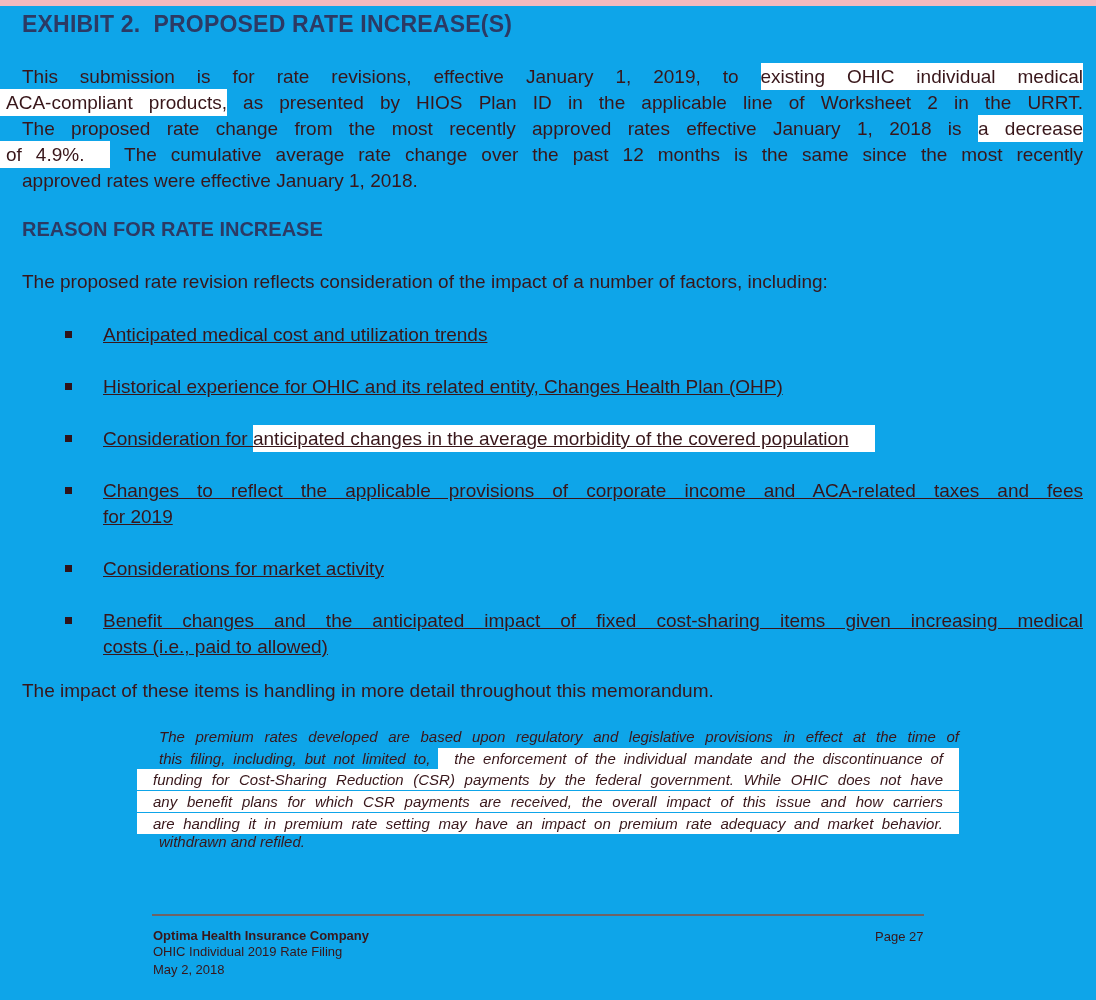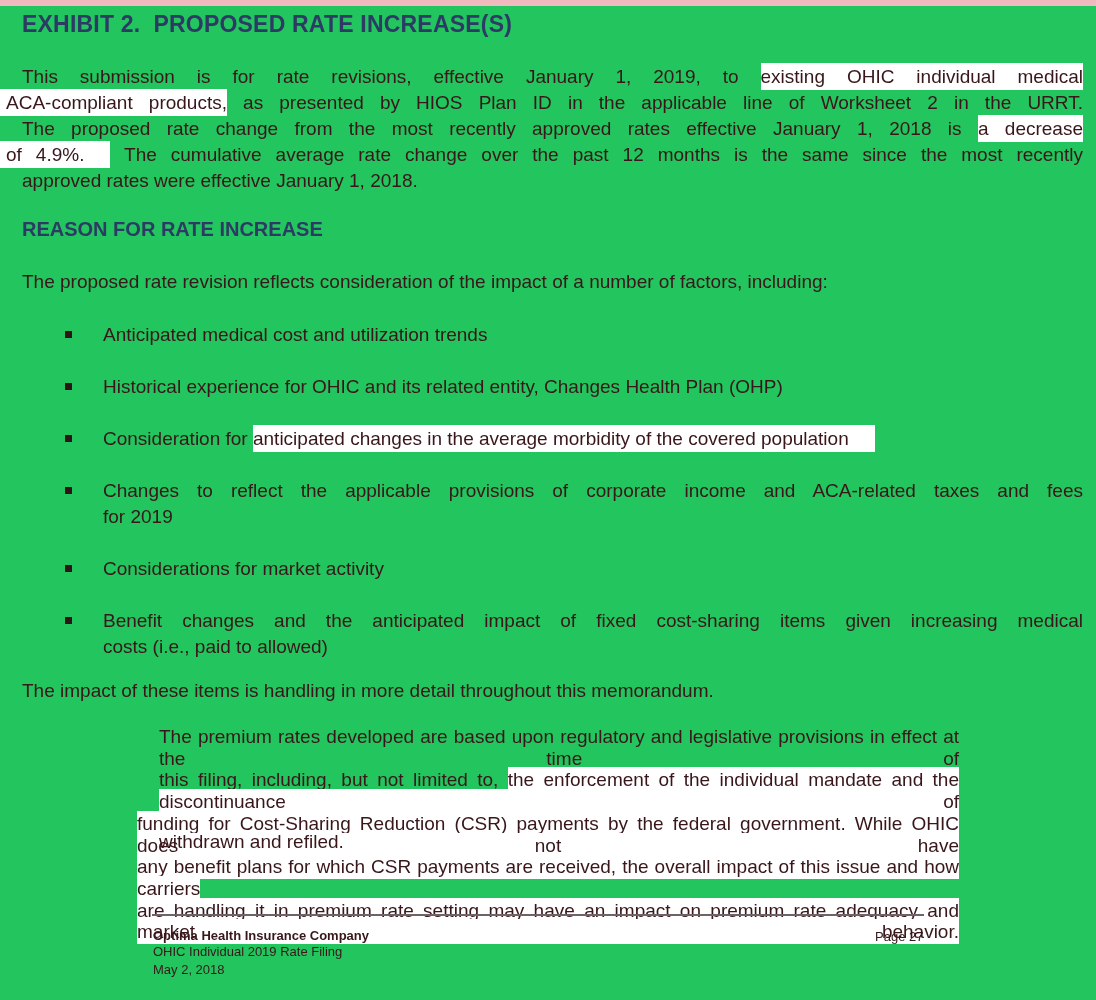--- a/index.html
+++ b/index.html
@@ -1,18 +1,18 @@
 <!DOCTYPE html>
 <html><head>
 <meta charset="utf-8">
 <style>
   html,body { margin:0; padding:0; }
   .page {
     position:relative; width:1096px; height:1000px;
-    background:#22c55e; overflow:hidden;
+    background:#0ea5e9; overflow:hidden;
     font-family:"Liberation Sans", sans-serif;
     color:#38161a;
   }
   .edge-top { position:absolute; left:0; top:0; width:1096px; height:6px; background:#f1babf; }
 
   .title {
     position:absolute; left:22px; top:11px;
     font-size:23px; font-weight:bold; color:#2c3a64;
     white-space:pre-wrap; letter-spacing:0.2px;
   }
@@ -26,25 +26,25 @@
   .factors { position:absolute; left:22px; top:269px; width:1061px; }
   .impact  { position:absolute; left:22px; top:678px; width:1061px; }
 
   .line.j { text-align:justify; text-align-last:justify; }
 
   .hl { background:#ffffff; padding:3px 0; box-decoration-break:clone; }
   .bl { padding-left:6px; margin-left:-22px; }
   .br { padding-right:26px; }
 
   .bullets { position:absolute; left:22px; top:322px; width:1061px; font-size:19px; line-height:26px; }
-  .bullet  { position:relative; padding-left:81px; margin-bottom:26px; }
+  .bullet  { position:relative; padding-left:81px; margin-bottom:26px;text-decoration:underline; }
   .bullet .marker { position:absolute; left:43px; top:9px; width:7px; height:7px; background:#30131a; }
 
-  .note { position:absolute; left:159px; width:800px; font-size:19px; line-height:21.7px; }
-  .note .hl { padding:2px 0; }
+  .note { position:absolute; left:159px; width:800px; font-size:15px; line-height:21.7px;font-style:italic; }
+  .note .hl { padding:2px 16px; }
   .csr  { top:726px; }
   .prov { top:831px; }
 
   .hr { position:absolute; left:152px; top:914px; width:772px; height:2px; background:#6e6366; }
 
   .f13 { font-size:13px; line-height:16px; }
   .footer-company { position:absolute; left:153px; top:928px; font-weight:bold; }
   .footer-filing  { position:absolute; left:153px; top:944px; }
   .footer-date    { position:absolute; left:153px; top:962px; }
   .footer-page    { position:absolute; left:875px; top:929px; }

